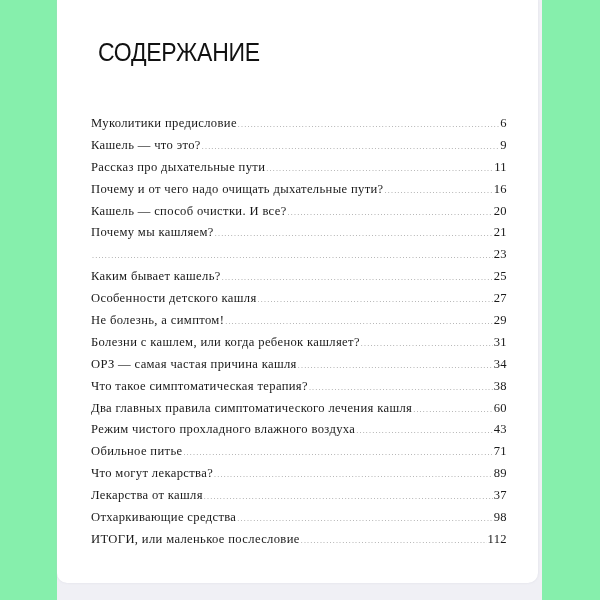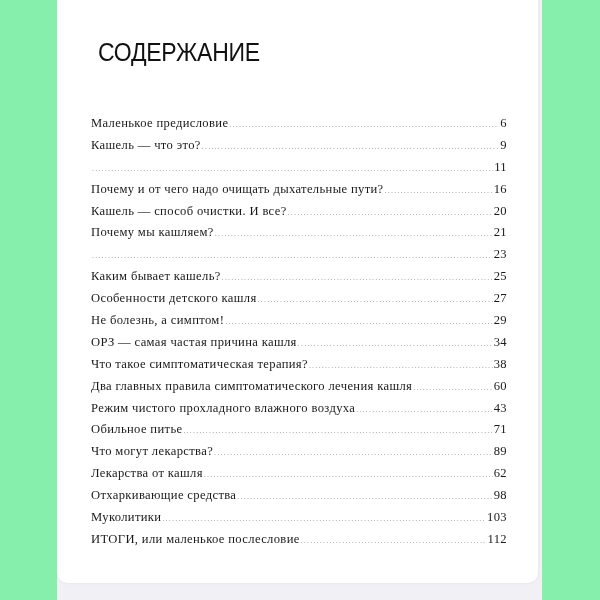--- a/index.html
+++ b/index.html
@@ -84,30 +84,31 @@
 <body>
 
 <div class="stage">
   <div class="backdrop"></div>
   <div class="card"></div>
 
   <h1 class="title">СОДЕРЖАНИЕ</h1>
 
   <ul class="toc">
     <li>
-        <span class="label">Маленькое предисловие</span>
+        <span class="label">Муколитики предисловие</span>
         <span class="dots"></span>
         <span class="page">6</span>
       </li>
     <li>
         <span class="label">Кашель — что это?</span>
         <span class="dots"></span>
         <span class="page">9</span>
       </li>
     <li>
+        <span class="label">Рассказ про дыхательные пути</span>
         <span class="dots"></span>
         <span class="page">11</span>
       </li>
     <li>
         <span class="label">Почему и от чего надо очищать дыхательные пути?</span>
         <span class="dots"></span>
         <span class="page">16</span>
       </li>
     <li>
         <span class="label">Кашель — способ очистки. И все?</span>
@@ -132,20 +133,25 @@
         <span class="label">Особенности детского кашля</span>
         <span class="dots"></span>
         <span class="page">27</span>
       </li>
     <li>
         <span class="label">Не болезнь, а симптом!</span>
         <span class="dots"></span>
         <span class="page">29</span>
       </li>
     <li>
+        <span class="label">Болезни с кашлем, или когда ребенок кашляет?</span>
+        <span class="dots"></span>
+        <span class="page">31</span>
+      </li>
+    <li>
         <span class="label">ОРЗ — самая частая причина кашля</span>
         <span class="dots"></span>
         <span class="page">34</span>
       </li>
     <li>
         <span class="label">Что такое симптоматическая терапия?</span>
         <span class="dots"></span>
         <span class="page">38</span>
       </li>
     <li>
@@ -164,31 +170,26 @@
         <span class="page">71</span>
       </li>
     <li>
         <span class="label">Что могут лекарства?</span>
         <span class="dots"></span>
         <span class="page">89</span>
       </li>
     <li>
         <span class="label">Лекарства от кашля</span>
         <span class="dots"></span>
-        <span class="page">62</span>
+        <span class="page">37</span>
       </li>
     <li>
         <span class="label">Отхаркивающие средства</span>
         <span class="dots"></span>
         <span class="page">98</span>
-      </li>
-    <li>
-        <span class="label">Муколитики</span>
-        <span class="dots"></span>
-        <span class="page">103</span>
       </li>
     <li>
         <span class="label">ИТОГИ, или маленькое послесловие</span>
         <span class="dots"></span>
         <span class="page">112</span>
       </li>
   </ul>
 </div>
 
 </body></html>

